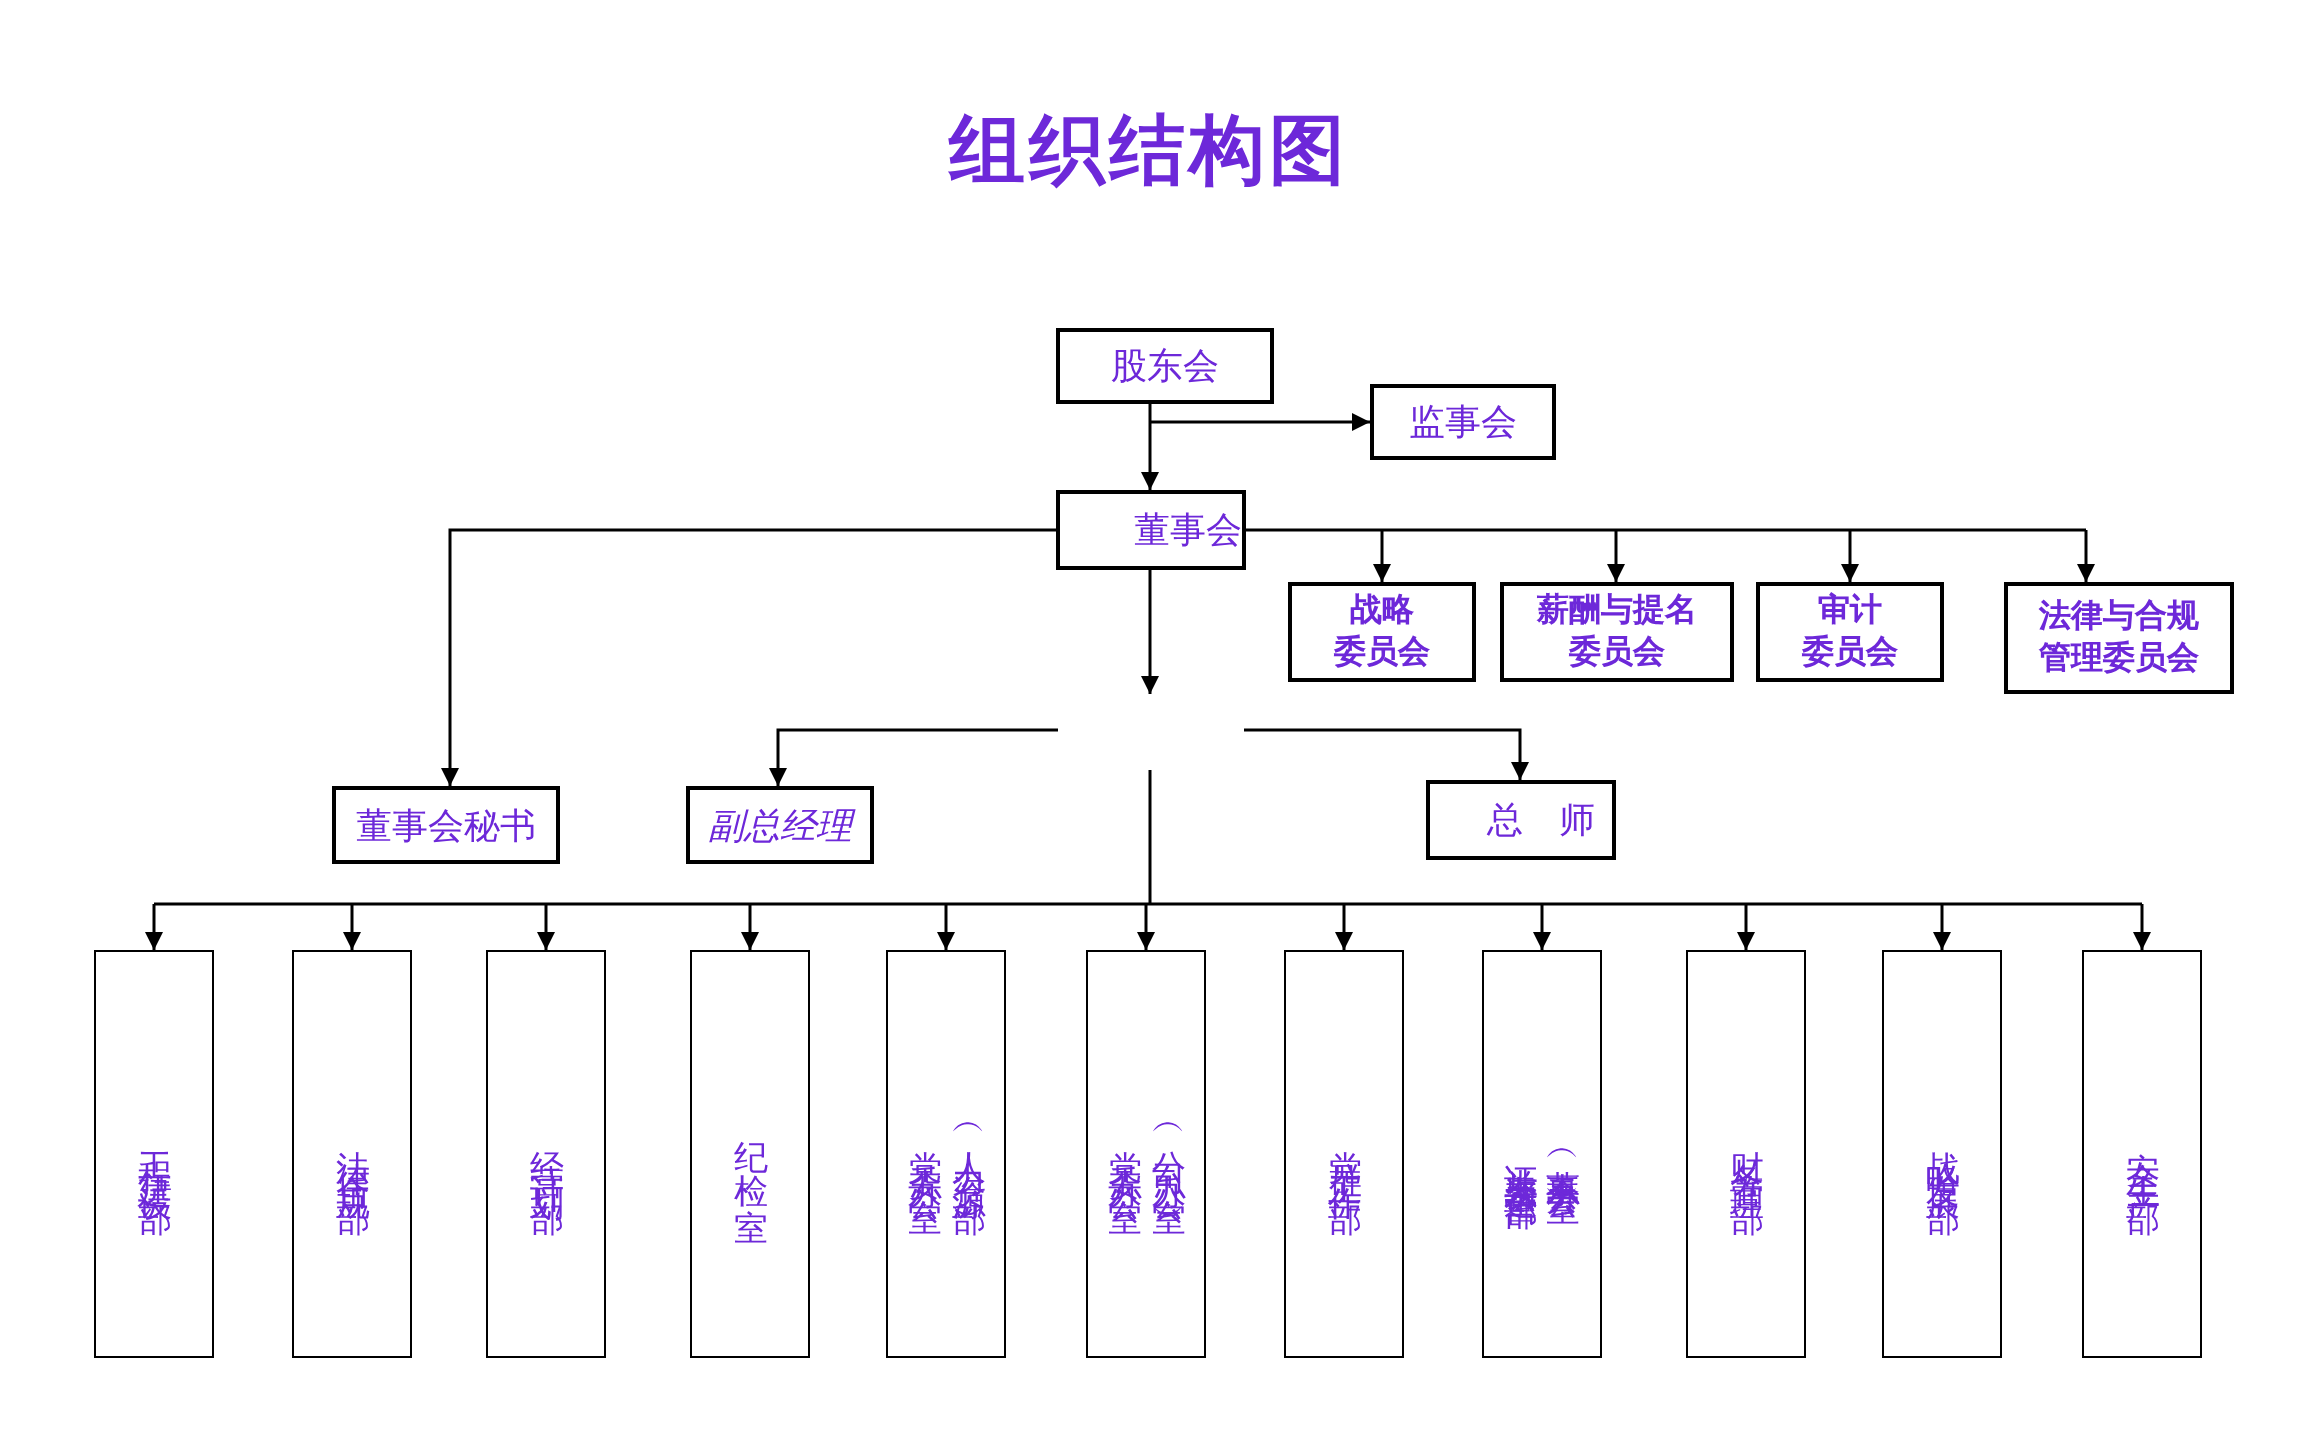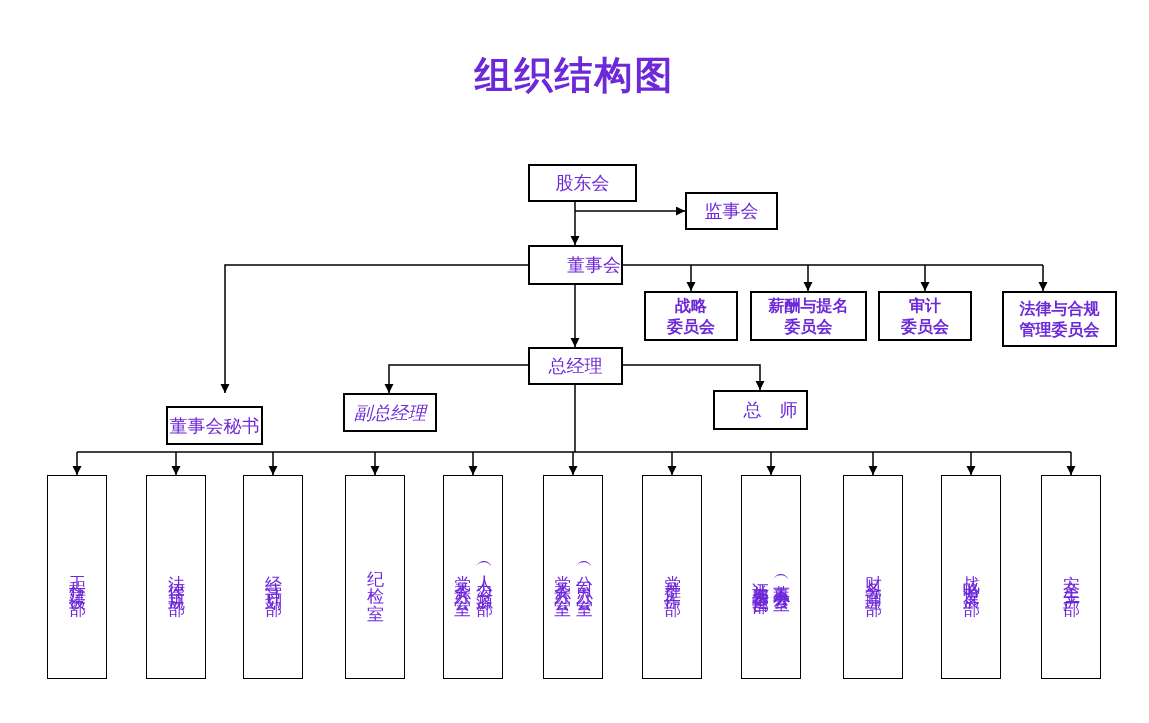--- a/index.html
+++ b/index.html
@@ -135,25 +135,22 @@
   <div class="node committee" style="left:878px; top:291px; width:94px; height:50px;">
     <span class="label">审计
 委员会</span>
   </div>
 
   <div class="node committee" style="left:1002px; top:291px; width:115px; height:56px;">
     <span class="label">法律与合规
 管理委员会</span>
   </div>
 
-  <div class="node" style="left:528px; top:347px; width:95px; height:38px;">
-    <span class="label">总经理</span>
-  </div>
-
-  <div class="node" style="left:166px; top:406px; width:97px; height:39px;align-items:center;">
+
+  <div class="node" style="left:166px; top:393px; width:114px; height:39px;align-items:center;">
     <span class="label">董事会秘书</span>
   </div>
 
   <div class="node" style="left:343px; top:393px; width:94px; height:39px;font-style:italic;">
     <span class="label">副总经理</span>
   </div>
 
   <div class="node" style="left:713px; top:390px; width:95px; height:40px;padding-left:20px;">
     <span class="label">总　师</span>
   </div>

